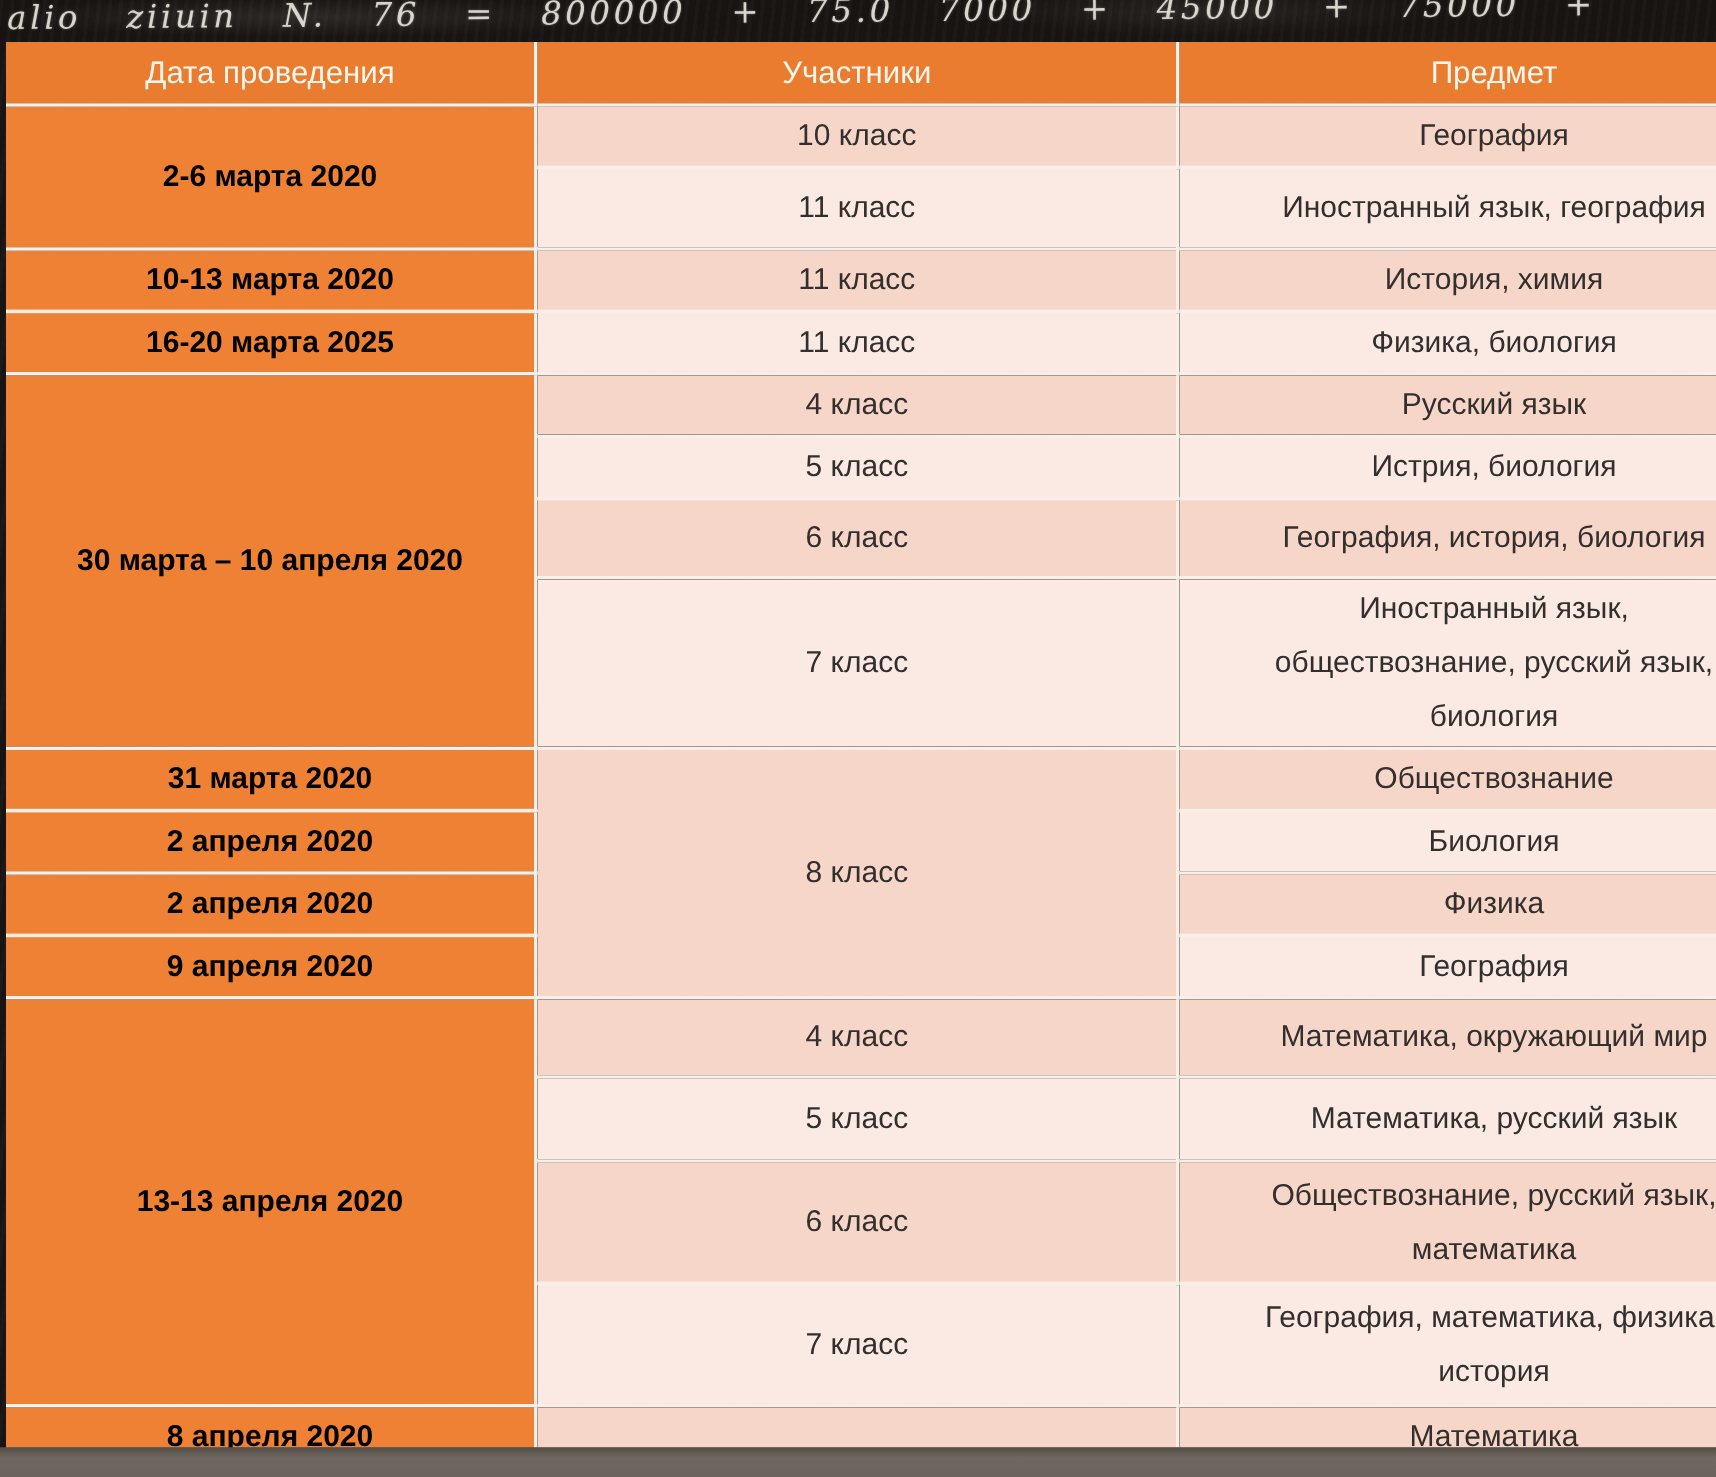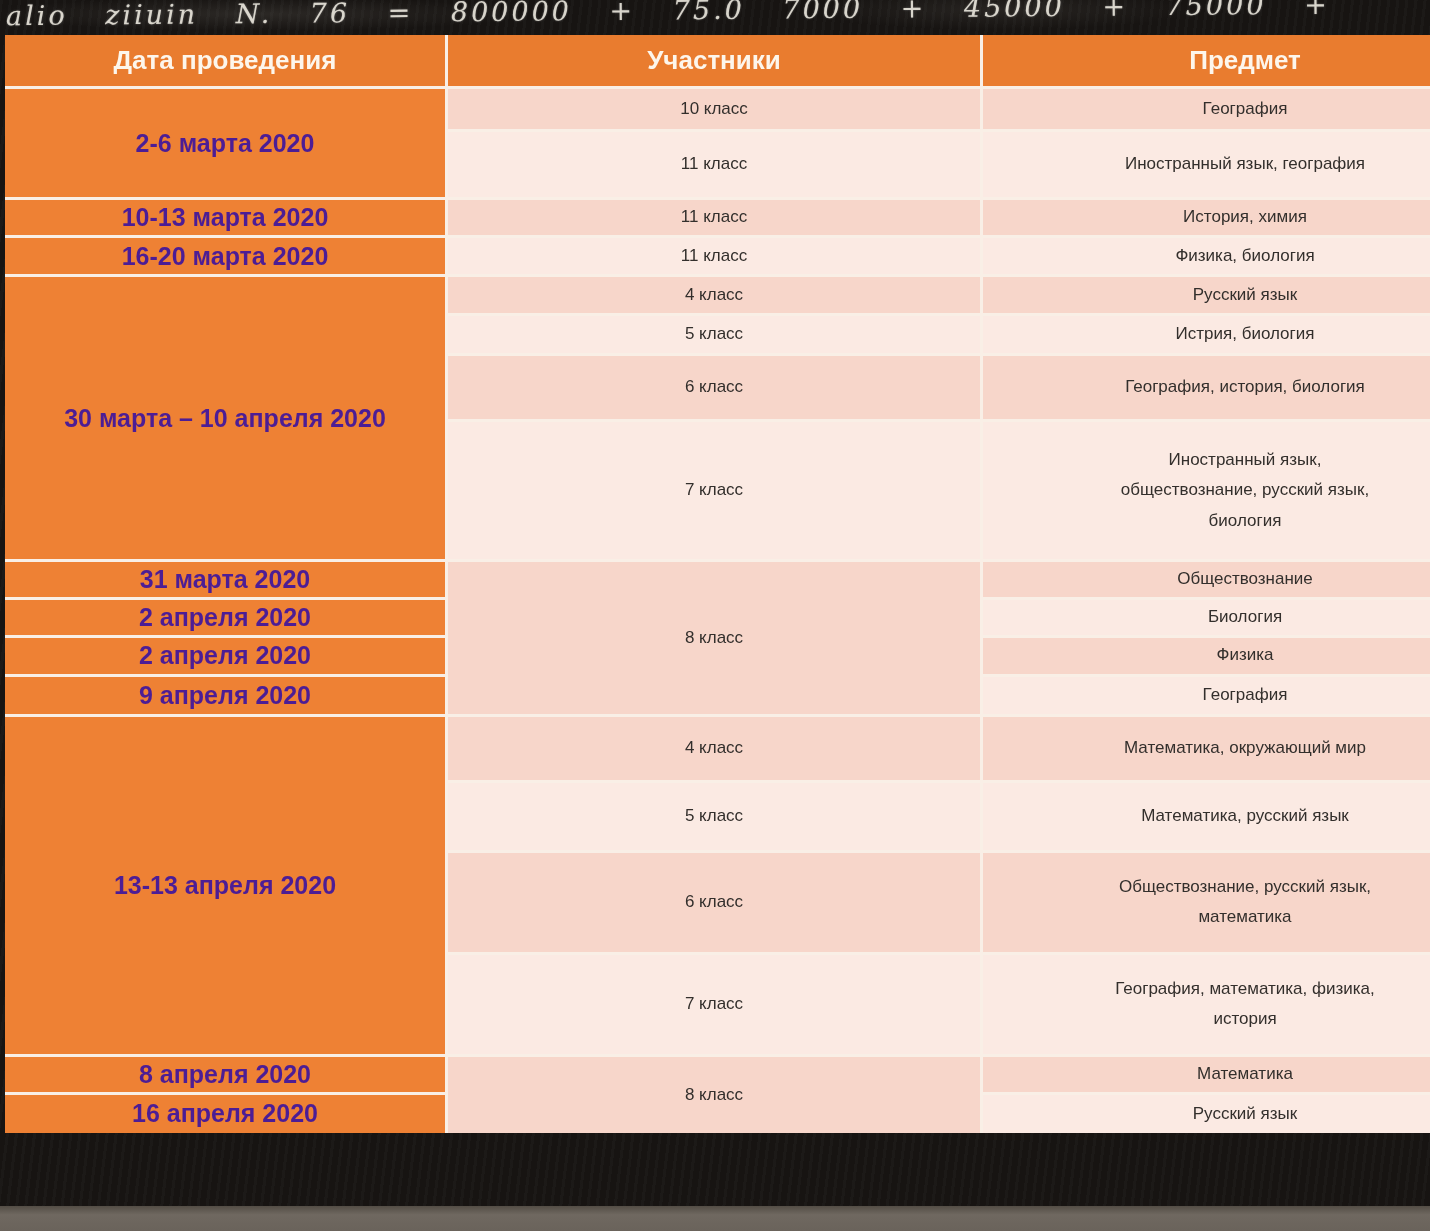--- a/index.html
+++ b/index.html
@@ -50,38 +50,38 @@
   .schedule th, .schedule td {
     border: 3px solid #f9efe6;
     text-align: center;
     vertical-align: middle;
     padding: 2px 14px;
     overflow: hidden;
   }
   .schedule thead th {
     background: #e97c2f;
     color: #fdf6ec;
-    font-weight: bold;
+    font-weight: normal;
     font-size: 26px;
     height: 47px;
     border-top: none;
   }
   .schedule thead th:first-child { border-left: none; }
   .schedule tr > *:last-child   { border-right: none; }
   .schedule tr:last-child > *   { border-bottom: none; }
   td.date {
     background: #ee8134;
-    color: #4c1d95;
+    color: #000000;
     font-weight: bold;
     font-size: 25px;
     border-left: none;
   }
   td.cell {
     color: #332f2c;
-    font-size: 17px;
+    font-size: 25px;
     line-height: 1.8;
   }
   td.subj { white-space: pre-line; }
   tbody tr:nth-child(odd)  td.cell { background: #f7d6ca; }
   tbody tr:nth-child(even) td.cell { background: #fbeae3; }
   tbody td.merged { background: #f5d3c7; }
   td.to-bottom { border-bottom: none; }
   .desk {
     position: absolute;
     left: 0; bottom: 0;
@@ -113,21 +113,21 @@
         <tr style="height: 68px;">
           <td class="cell part">11 класс</td>
           <td class="cell subj">Иностранный язык, география</td>
         </tr>
         <tr style="height: 38px;">
           <td class="date">10-13 марта 2020</td>
           <td class="cell part">11 класс</td>
           <td class="cell subj">История, химия</td>
         </tr>
         <tr style="height: 39px;">
-          <td class="date">16-20 марта 2020</td>
+          <td class="date">16-20 марта 2025</td>
           <td class="cell part">11 класс</td>
           <td class="cell subj">Физика, биология</td>
         </tr>
         <tr style="height: 39px;">
           <td class="date" rowspan="4">30 марта – 10 апреля 2020</td>
           <td class="cell part">4 класс</td>
           <td class="cell subj">Русский язык</td>
         </tr>
         <tr style="height: 40px;">
           <td class="cell part">5 класс</td>

